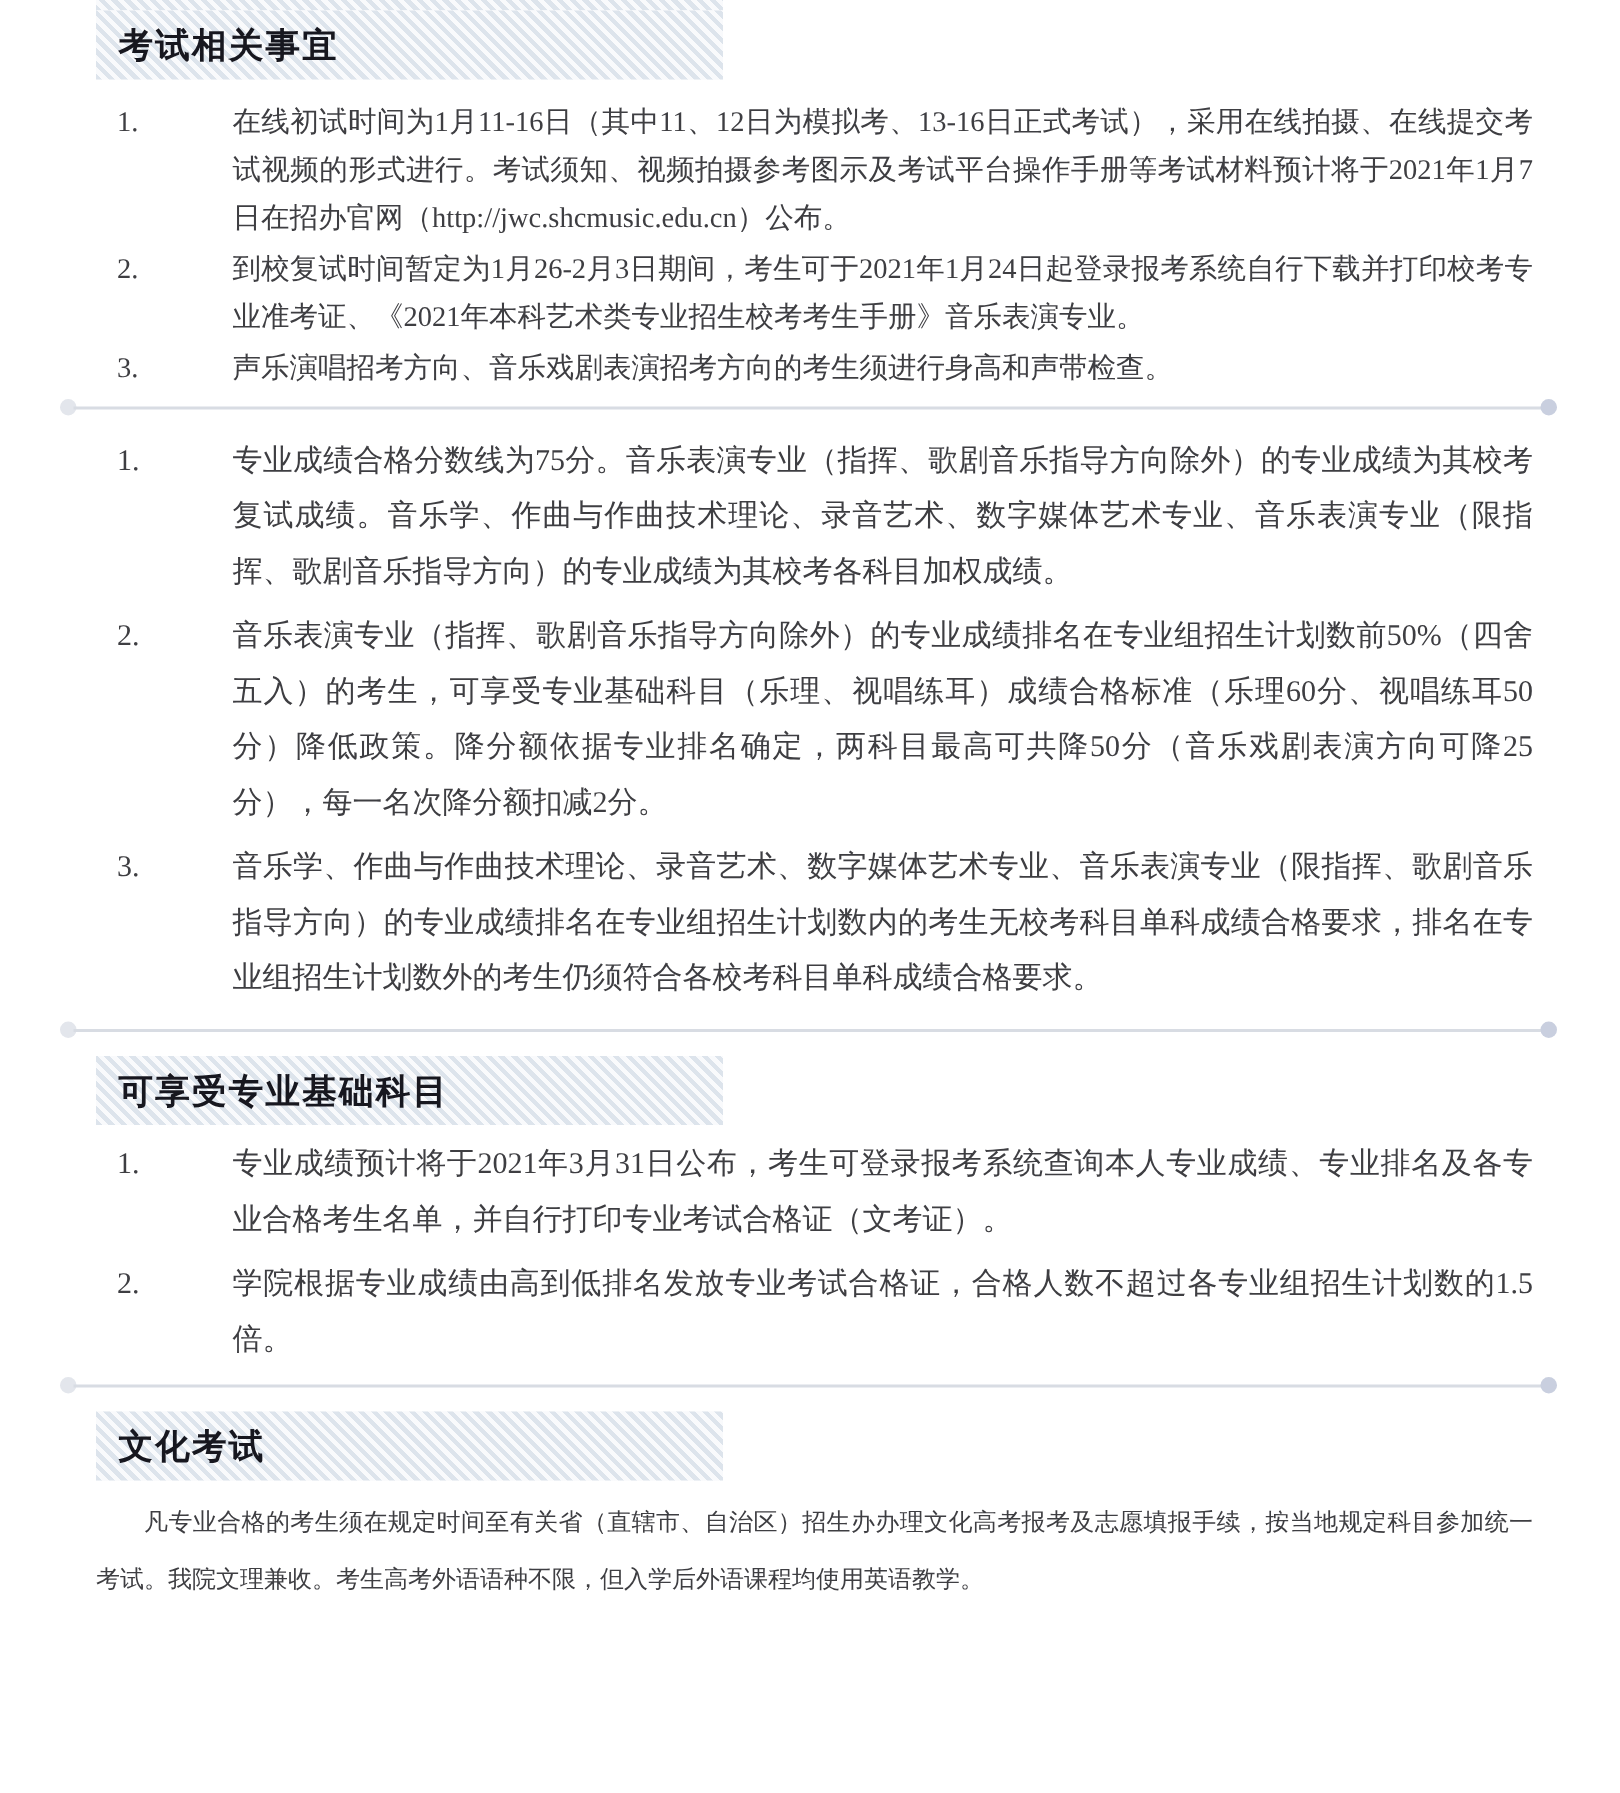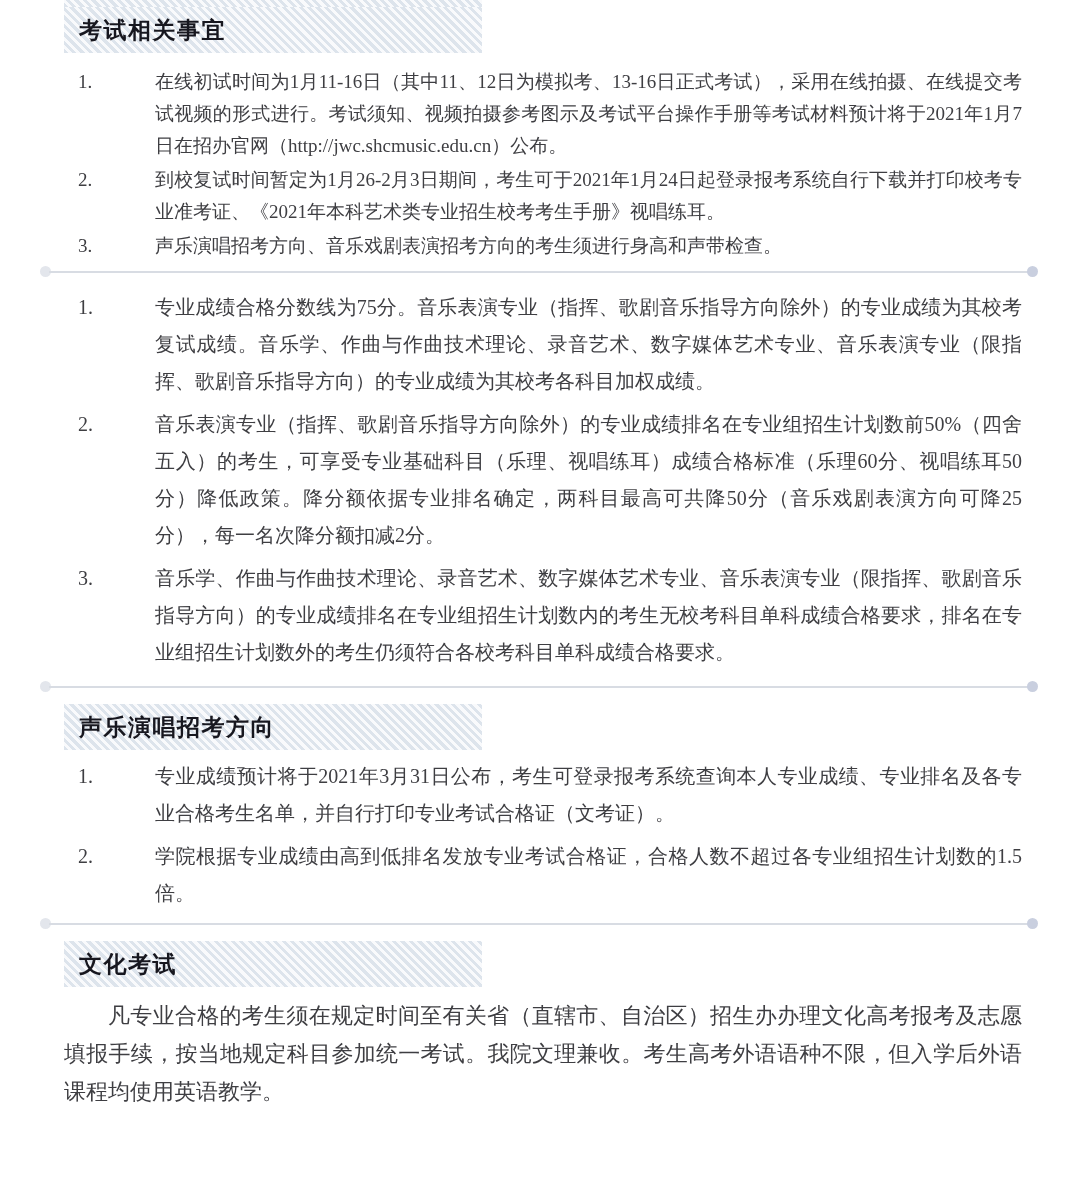--- a/index.html
+++ b/index.html
@@ -39,21 +39,21 @@
   .list li{display:flex;}
   .list .num{width:37px;flex:none;}
   .list .txt{flex:1;text-align:justify;margin-left:40px;}
   .s1{font-size:19px;line-height:32px;margin-top:13px;}
   .s1 li{margin-bottom:2px;}
   .s2{font-size:20px;line-height:37px;margin-top:10px;}
   .s2 li{margin-bottom:6px;}
   .s3{font-size:20px;line-height:37px;margin-top:8px;}
   .s3 li{margin-bottom:6px;}
   .para{
-    margin:10px 58px 0 64px;font-size:22px;line-height:38px;
+    margin:10px 58px 0 64px;font-size:16px;line-height:38px;
     text-align:justify;text-indent:2em;
   }
   .divider{display:flex;align-items:center;margin:4px 42px 12px 40px;}
   .divider .dot{width:11px;height:11px;border-radius:50%;flex:none;}
   .divider .dot.left{background:var(--dot-left);}
   .divider .dot.right{background:var(--dot-right);}
   .divider .line{flex:1;height:2px;background:var(--divider-line);margin:0 -2px;}
   .divider.d2{margin-top:10px;}
   .divider.d3{margin-top:6px;}
 </style>
@@ -68,21 +68,21 @@
     <div class="sec-header hatch">
       <h2>考试相关事宜</h2>
     </div>
     <ol class="list s1">
       <li>
         <span class="num">1.</span>
         <span class="txt">在线初试时间为1月11-16日（其中11、12日为模拟考、13-16日正式考试），采用在线拍摄、在线提交考试视频的形式进行。考试须知、视频拍摄参考图示及考试平台操作手册等考试材料预计将于2021年1月7日在招办官网（http://jwc.shcmusic.edu.cn）公布。</span>
       </li>
       <li>
         <span class="num">2.</span>
-        <span class="txt">到校复试时间暂定为1月26-2月3日期间，考生可于2021年1月24日起登录报考系统自行下载并打印校考专业准考证、《2021年本科艺术类专业招生校考考生手册》视唱练耳。</span>
+        <span class="txt">到校复试时间暂定为1月26-2月3日期间，考生可于2021年1月24日起登录报考系统自行下载并打印校考专业准考证、《2021年本科艺术类专业招生校考考生手册》音乐表演专业。</span>
       </li>
       <li>
         <span class="num">3.</span>
         <span class="txt">声乐演唱招考方向、音乐戏剧表演招考方向的考生须进行身高和声带检查。</span>
       </li>
     </ol>
   </section>
 
   <div class="divider d1">
     <span class="dot left"></span>
@@ -108,21 +108,21 @@
   </section>
 
   <div class="divider d2">
     <span class="dot left"></span>
     <span class="line"></span>
     <span class="dot right"></span>
   </div>
 
   <section>
     <div class="sec-header hatch">
-      <h2>声乐演唱招考方向</h2>
+      <h2>可享受专业基础科目</h2>
     </div>
     <ol class="list s3">
       <li>
         <span class="num">1.</span>
         <span class="txt">专业成绩预计将于2021年3月31日公布，考生可登录报考系统查询本人专业成绩、专业排名及各专业合格考生名单，并自行打印专业考试合格证（文考证）。</span>
       </li>
       <li>
         <span class="num">2.</span>
         <span class="txt">学院根据专业成绩由高到低排名发放专业考试合格证，合格人数不超过各专业组招生计划数的1.5倍。</span>
       </li>

